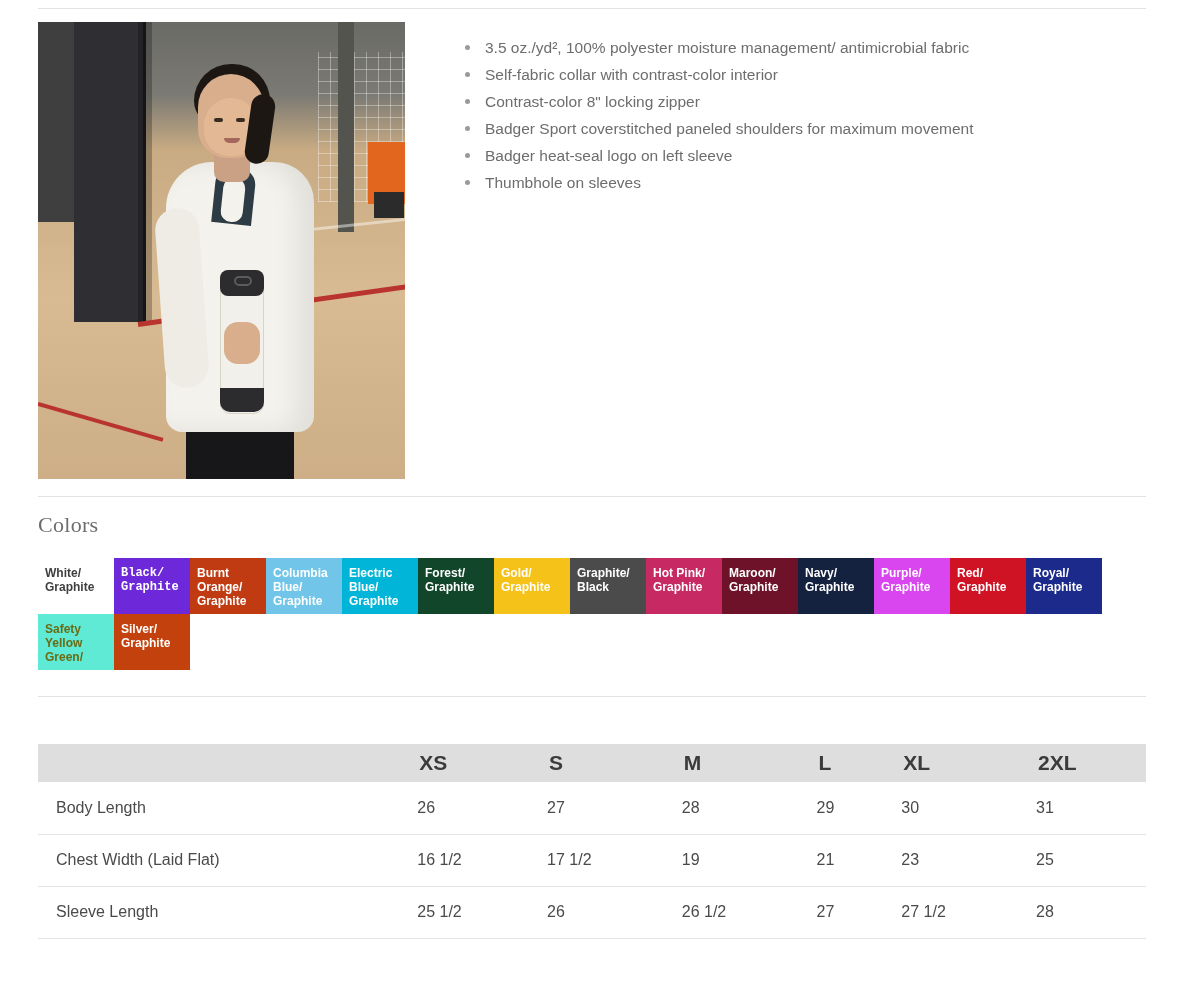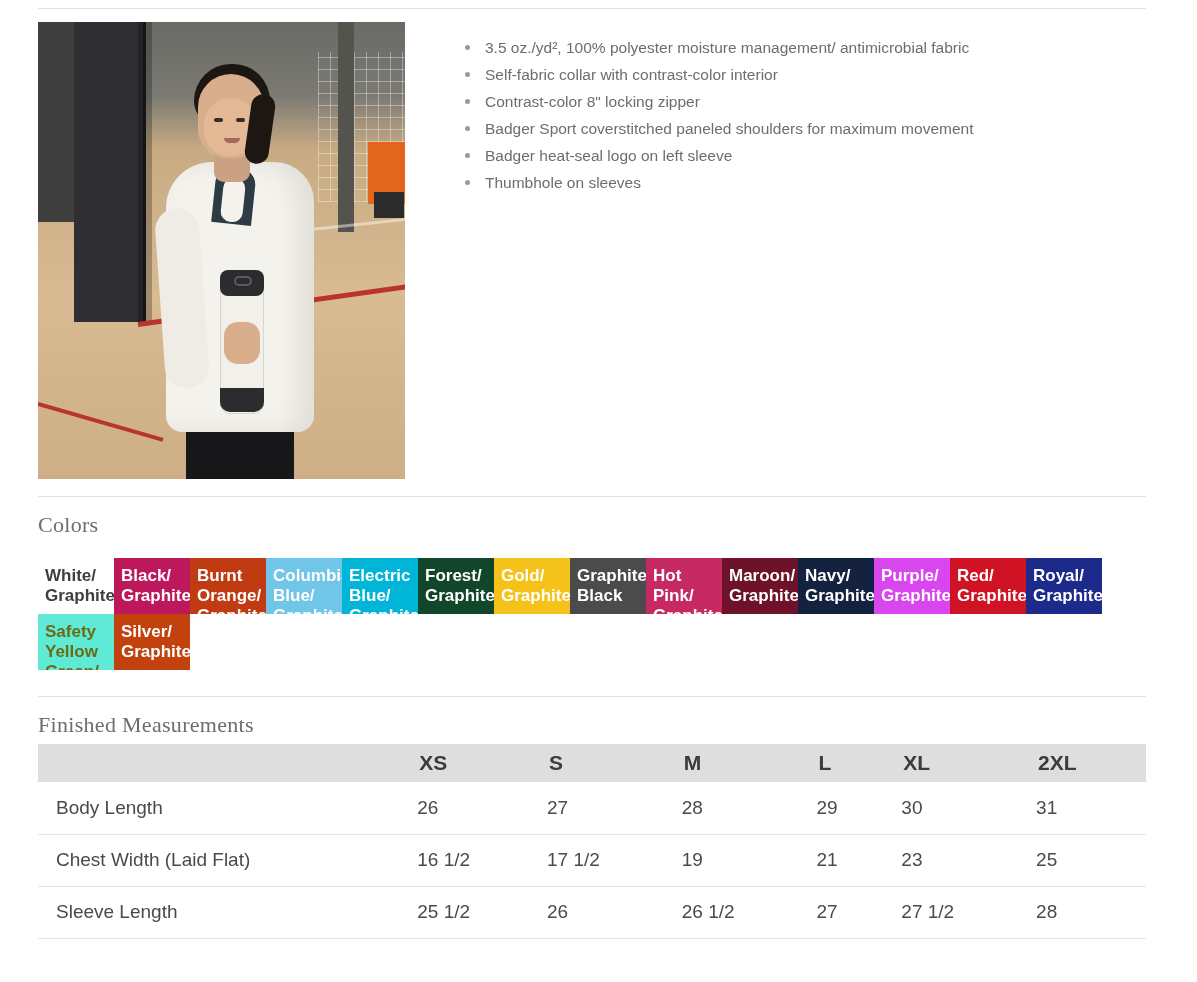--- a/index.html
+++ b/index.html
@@ -255,37 +255,37 @@
     left: 38px;
     top: 558px;
     width: 1110px;
     display: flex;
     flex-wrap: wrap;
   }
   .swatch {
     width: 76px;
     height: 56px;
     padding: 8px 6px 0 7px;
-    font-size: 17px;
-    line-height: 20px;
+    font-size: 12px;
+    line-height: 14px;
     font-weight: bold;
     overflow: hidden;
   }
 
   
   .meas {
     position: absolute;
     left: 38px;
     top: 744px;
     width: 1108px;
     border-collapse: collapse;
   }
   .meas th, .meas td {
     text-align: left;
-    font-size: 19px;
+    font-size: 16px;
     color: #4a4a4a;
     padding: 0;
   }
   .meas thead th {
     background: #dedede;
     height: 38px;
     font-weight: bold;
     font-size: 21px;
     color: #3b3b3b;
   }
@@ -355,39 +355,38 @@
         <li>Thumbhole on sleeves</li>
       </ul>
     </div>
   </div>
 
   <div class="rule" style="top:496px;"></div>
   <div class="section-title" style="top:512px;">Colors</div>
 
   <div class="colors">
     <div class="swatch" style="background:#ffffff;color:#3f3f3f;">White/ Graphite</div>
-    <div class="swatch" style="background:#be185d;color:#ffffff;">Black/ Graphite</div>
+    <div class="swatch" style="background:#6d28d9;color:#ffffff;font-family:Liberation Mono, monospace;">Black/ Graphite</div>
     <div class="swatch" style="background:#c13b12;color:#ffffff;">Burnt Orange/ Graphite</div>
     <div class="swatch" style="background:#71c5e8;color:#ffffff;">Columbia Blue/ Graphite</div>
     <div class="swatch" style="background:#00b5d8;color:#ffffff;">Electric Blue/ Graphite</div>
     <div class="swatch" style="background:#11462a;color:#ffffff;">Forest/ Graphite</div>
     <div class="swatch" style="background:#f5c21a;color:#ffffff;">Gold/ Graphite</div>
     <div class="swatch" style="background:#4b4b4b;color:#ffffff;">Graphite/ Black</div>
     <div class="swatch" style="background:#c72a63;color:#ffffff;">Hot Pink/ Graphite</div>
     <div class="swatch" style="background:#6d1229;color:#ffffff;">Maroon/ Graphite</div>
     <div class="swatch" style="background:#14213f;color:#ffffff;">Navy/ Graphite</div>
     <div class="swatch" style="background:#d946ef;color:#ffffff;">Purple/ Graphite</div>
     <div class="swatch" style="background:#cf1324;color:#ffffff;">Red/ Graphite</div>
     <div class="swatch" style="background:#1c2a8c;color:#ffffff;">Royal/ Graphite</div>
     <div class="swatch" style="background:#5eead4;color:#6b6b16;">Safety Yellow Green/</div>
     <div class="swatch" style="background:#c2410c;color:#ffffff;">Silver/ Graphite</div>
   </div>
 
   <div class="rule" style="top:696px;"></div>
-  <div class="section-title" style="top:712px;">Finished Measurements</div>
 
   <table class="meas">
     <thead>
       <tr>
         <th class="first"></th>
         <th class="col-xs pad-cell">XS</th>
         <th class="col-s pad-cell">S</th>
         <th class="col-m pad-cell">M</th>
         <th class="col-l pad-cell">L</th>
         <th class="col-xl pad-cell">XL</th>

